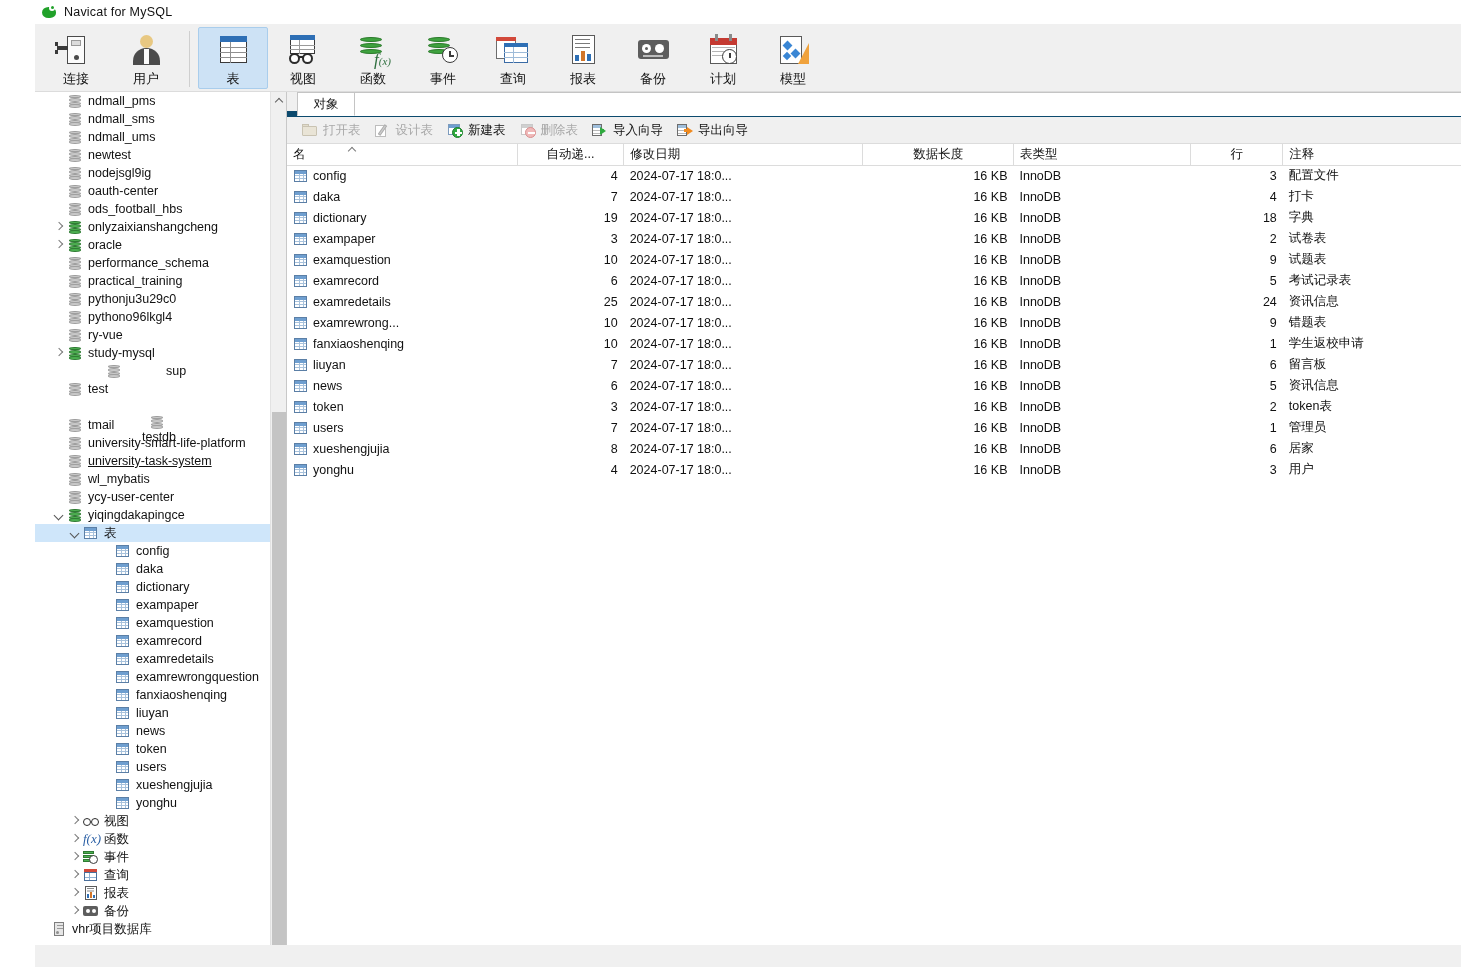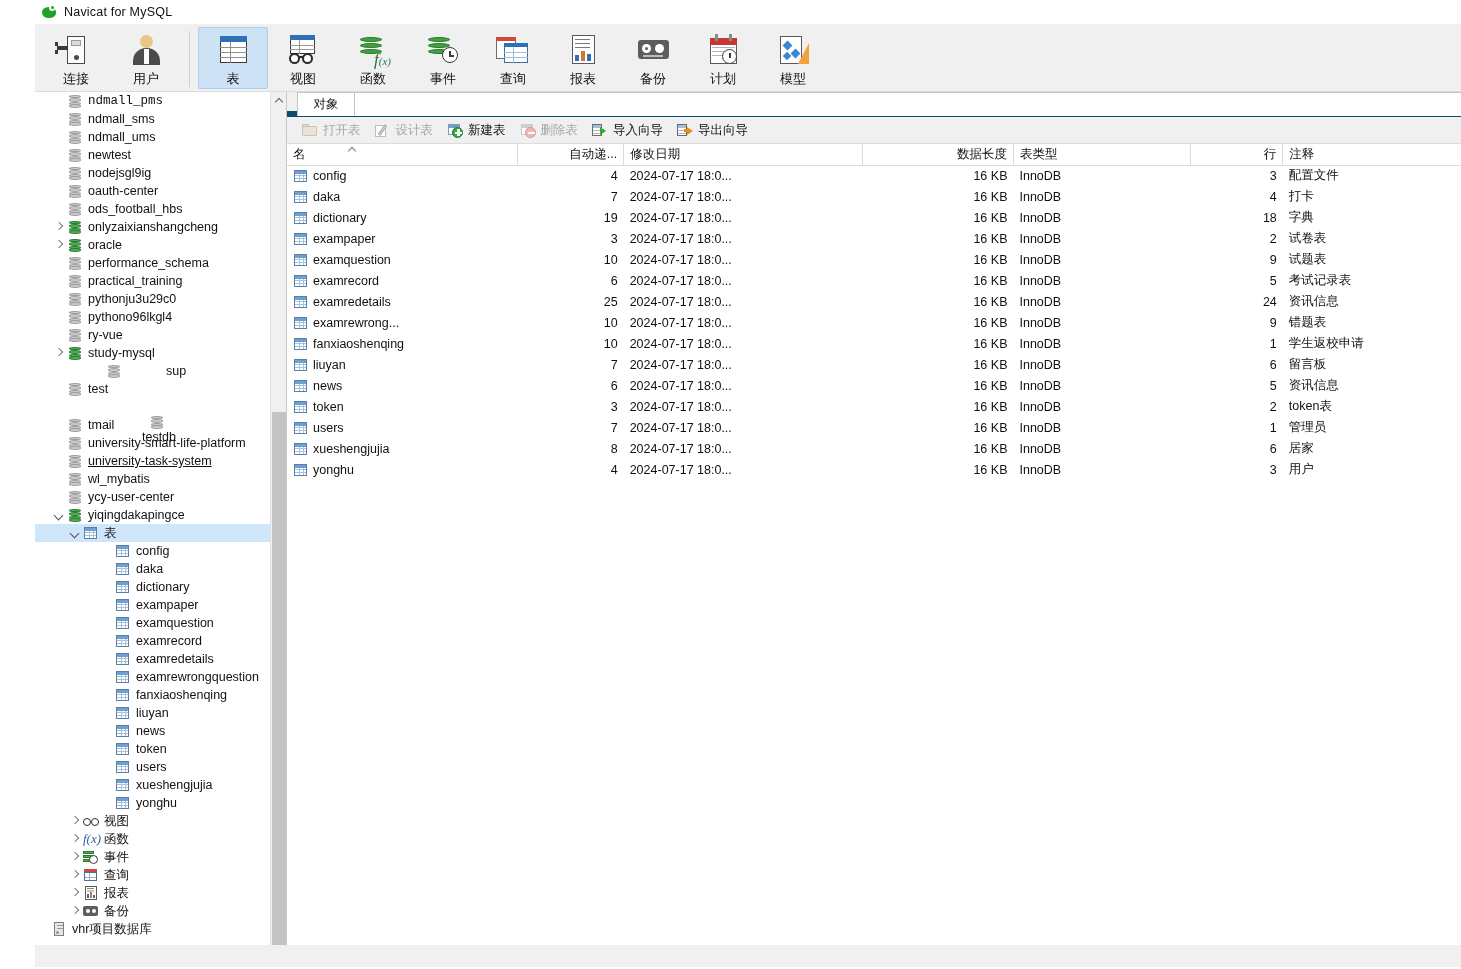--- a/index.html
+++ b/index.html
@@ -225,21 +225,21 @@
 
   
   .grid { flex:1; background:#fff; overflow:hidden; position:relative; }
   table.gr { border-collapse: collapse; width: 100%; table-layout: fixed; }
   table.gr thead th {
     height: 21px; font-weight: normal; font-size: 12.5px; color:#111;
     background:#ffffff; border-right:1px solid #dcdcdc; border-bottom:1px solid #dcdcdc;
     text-align:left; padding: 0 6px; position: relative; cursor: default;
     vertical-align: middle;
   }
-  table.gr thead th.num { text-align: right; }
+  table.gr thead th.num { text-align: center; }
   table.gr thead th .sortarrow {
     position:absolute; left:62px; top:4px; width:6px; height:6px;
     border-left:1.5px solid #7a7a7a; border-top:1.5px solid #7a7a7a; transform: rotate(45deg);
   }
   table.gr tbody td {
     height: 21px; font-size: 12.5px; color:#111; padding: 0 6px;
     white-space: nowrap; overflow: hidden; text-overflow: clip; cursor: default;
     vertical-align: middle;
   }
   table.gr tbody td.num { text-align: right; }
@@ -375,21 +375,21 @@
            <span style="position:absolute;left:28px;top:10px;width:0;height:0;border-left:11px solid transparent;border-bottom:21px solid #f0a23c;"></span>
         </span>
         <span class="tb-lab">模型</span>
       </div>
     </div>
 
   <div class="body">
 
     <div class="sidebar">
       <div class="tree" id="tree">
-          <div class="node" style="padding-left: 16px; font-family: Liberation Mono, monospace;">
+          <div class="node" style="padding-left: 16px;">
             <span class="twisty "></span>
             <span class="nico ico-db gray">
               <span class="c c1"></span>
               <span class="c c2"></span>
               <span class="c c3"></span>
               <span class="c c4"></span>
             </span>
             <span>ndmall_pms</span>
           </div>
           <div class="node" style="padding-left: 16px;">

